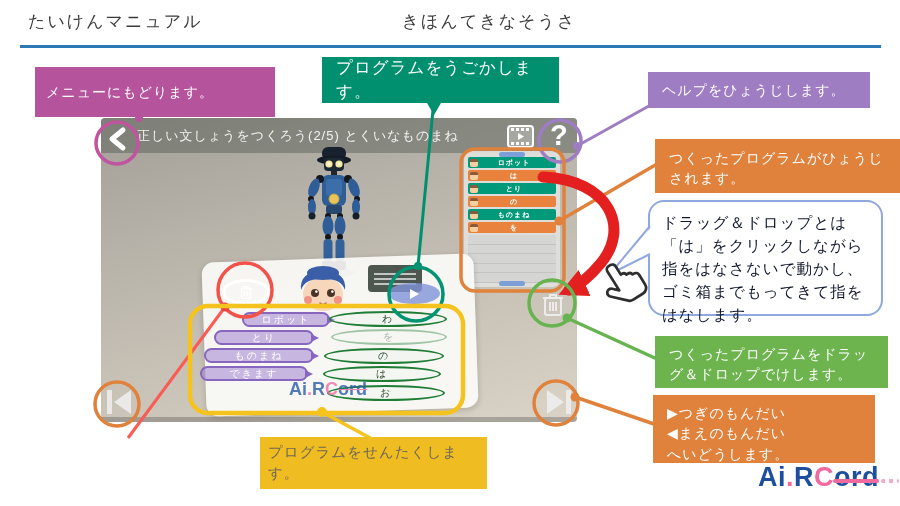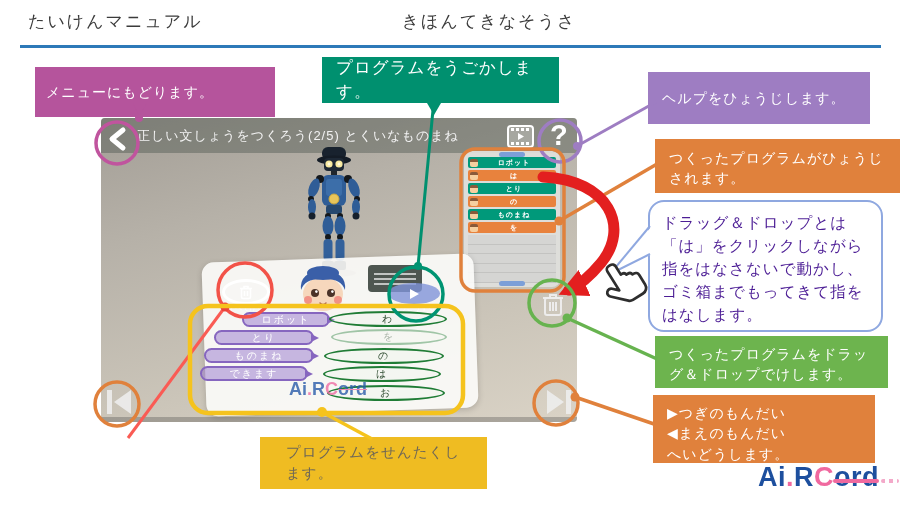--- a/index.html
+++ b/index.html
@@ -7,29 +7,29 @@
          font-family:"Liberation Sans","DejaVu Sans",sans-serif;}
   .abs{position:absolute;}
   
   .hdr{position:absolute;font-size:17px;font-weight:normal;color:#3b3b3b;letter-spacing:2px;}
   #hdr-line{position:absolute;left:20px;top:45px;width:861px;height:3px;background:#2d79b8;}
   
   .callout{position:absolute;border-radius:0;color:#fff;font-size:14px;letter-spacing:1px;
            line-height:1.45;padding:8px 14px;box-sizing:border-box;display:flex;align-items:center;z-index:5;}
   .c-menu{left:35px;top:67px;width:240px;height:50px;background:#b5549c;padding-left:11px;}
   .c-run{left:322px;top:57px;width:237px;height:46px;background:#00906f;font-size:16.5px;}
-  .c-help{left:648px;top:72px;width:222px;height:52px;background:#9e7dc2;}
+  .c-help{left:648px;top:72px;width:222px;height:36px;background:#9e7dc2;}
   .c-proglist{left:655px;top:139px;width:250px;height:54px;background:#e0813c;align-items:flex-start;padding-top:9px;}
-  .c-bubble{left:648px;top:200px;width:235px;height:132px;background:#fff;border:2px solid #8fa8e0;
-            border-radius:16px;color:#4c1d95;font-size:15.5px;line-height:1.48;letter-spacing:1px;
+  .c-bubble{left:648px;top:200px;width:235px;height:116px;background:#fff;border:2px solid #8fa8e0;
+            border-radius:16px;color:#0f172a;font-size:15.5px;line-height:1.48;letter-spacing:1px;
             padding:10px 12px;align-items:flex-start;}
   .c-dragdel{left:655px;top:336px;width:233px;height:52px;background:#6db44e;align-items:flex-start;padding-top:8px;}
   .c-nav{left:653px;top:395px;width:222px;height:68px;background:#e0813c;white-space:pre-line;align-items:flex-start;padding-top:8px;}
   .c-delall{left:8px;top:437px;width:225px;height:52px;background:#fa5b54;font-size:14.5px;padding-left:18px;}
-  .c-select{left:260px;top:437px;width:227px;height:52px;background:#efbc22;color:#6e6757;font-size:14.5px;padding-left:26px;}
+  .c-select{left:260px;top:437px;width:227px;height:52px;background:#efbc22;color:#6e6757;font-size:14.5px;padding-left:8px;}
   
   #shot{position:absolute;left:101px;top:118px;width:476px;height:304px;border-radius:4px;overflow:hidden;
         background:linear-gradient(165deg,#a39e96 0%,#b6b1a8 30%,#cbc5b9 70%,#dad3c6 100%);z-index:1;}
   #shot-topbar{position:absolute;left:0;top:0;width:476px;height:35px;background:rgba(74,84,76,0.42);}
   #shot-botbar{position:absolute;left:0;bottom:0;width:476px;height:5px;background:rgba(60,60,60,0.30);}
   #shot-title{position:absolute;left:36px;top:9px;font-size:13px;color:#f2f2f2;letter-spacing:1px;}
   #qmark{position:absolute;left:449px;top:1px;font-size:29px;font-weight:bold;color:#fff;}
   
   #ppanel{position:absolute;left:363px;top:33px;width:96px;height:136px;background:rgba(224,224,221,0.93);
           border-radius:8px;box-sizing:border-box;padding:6px 4px 2px 4px;}

